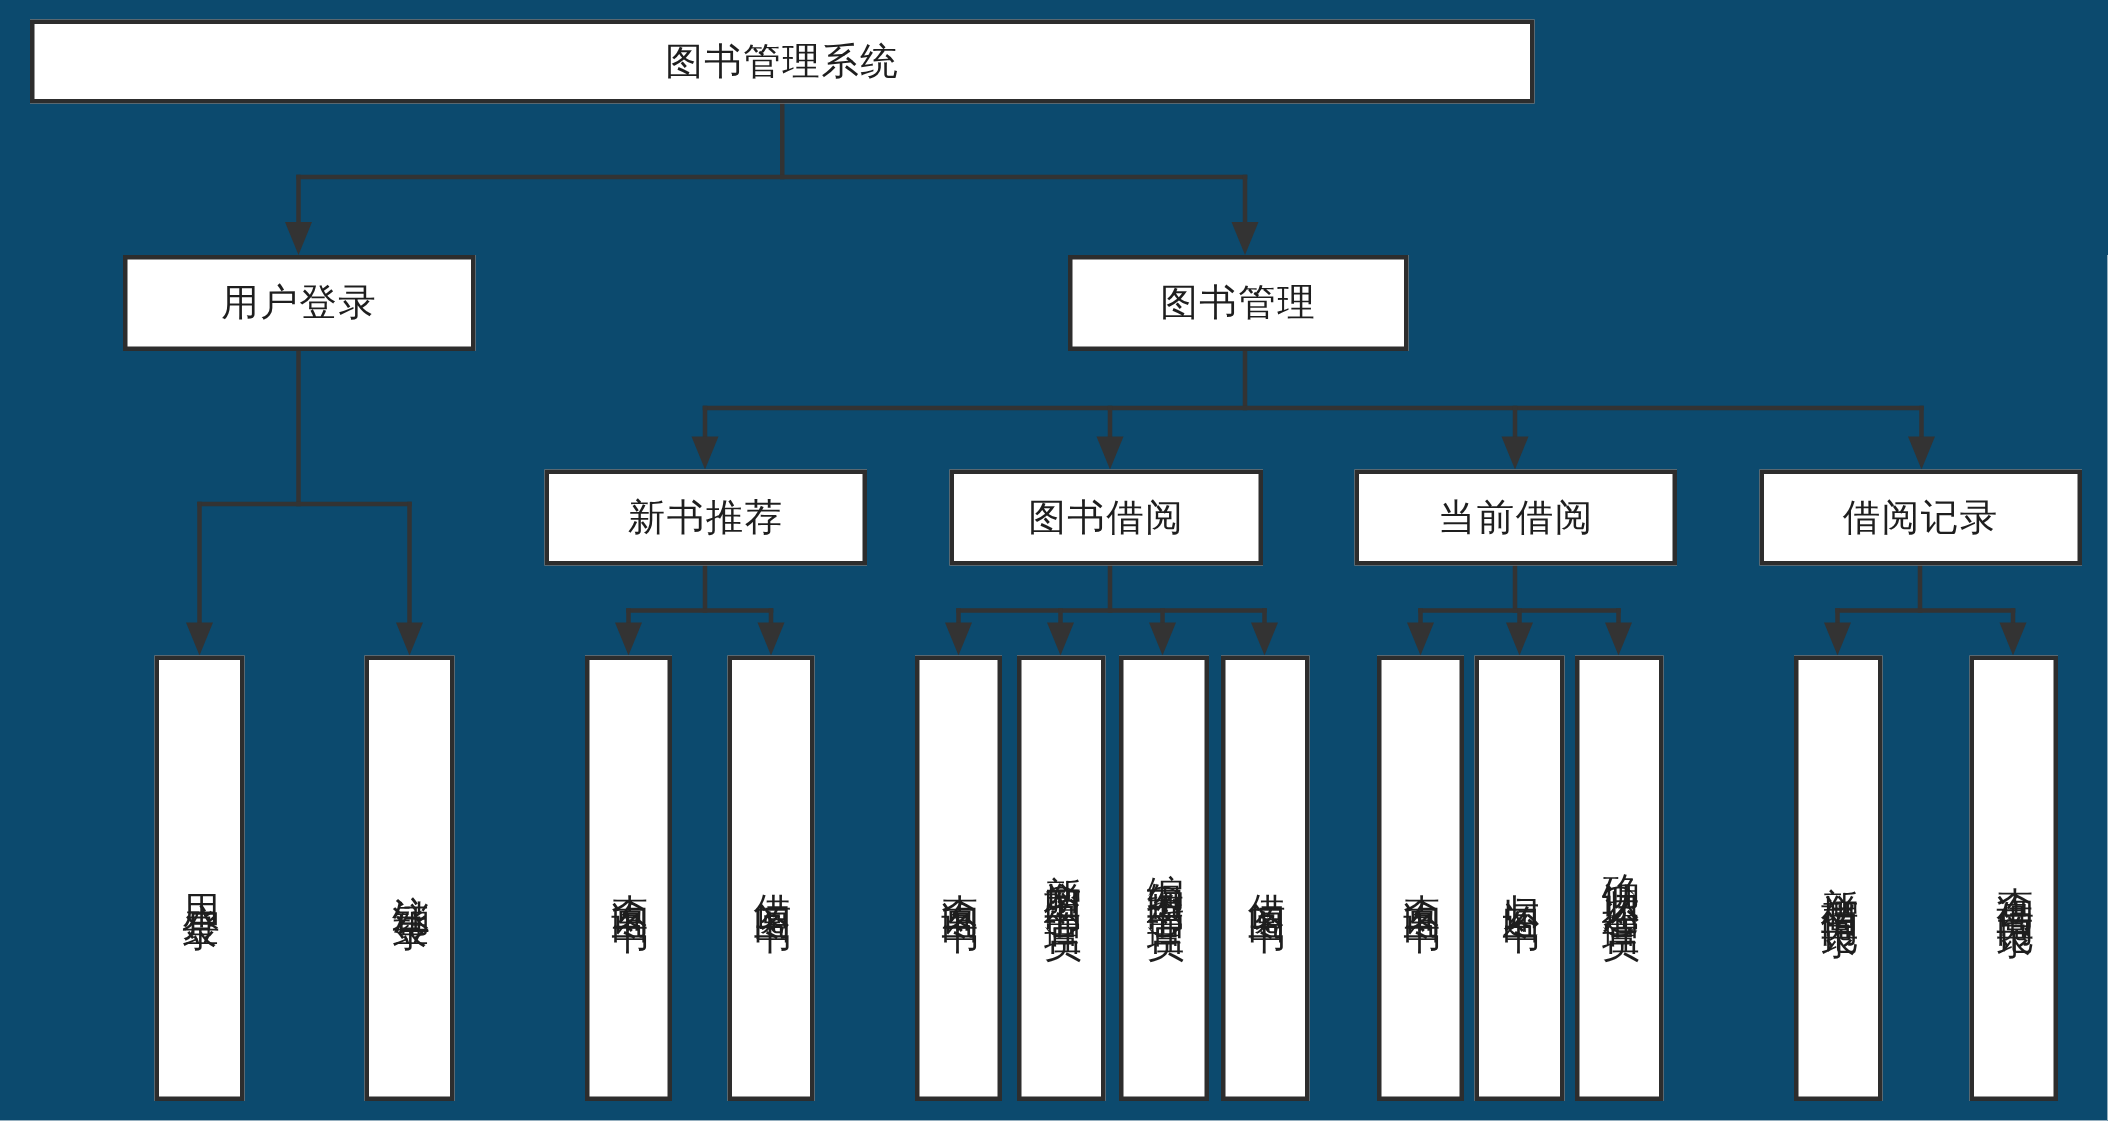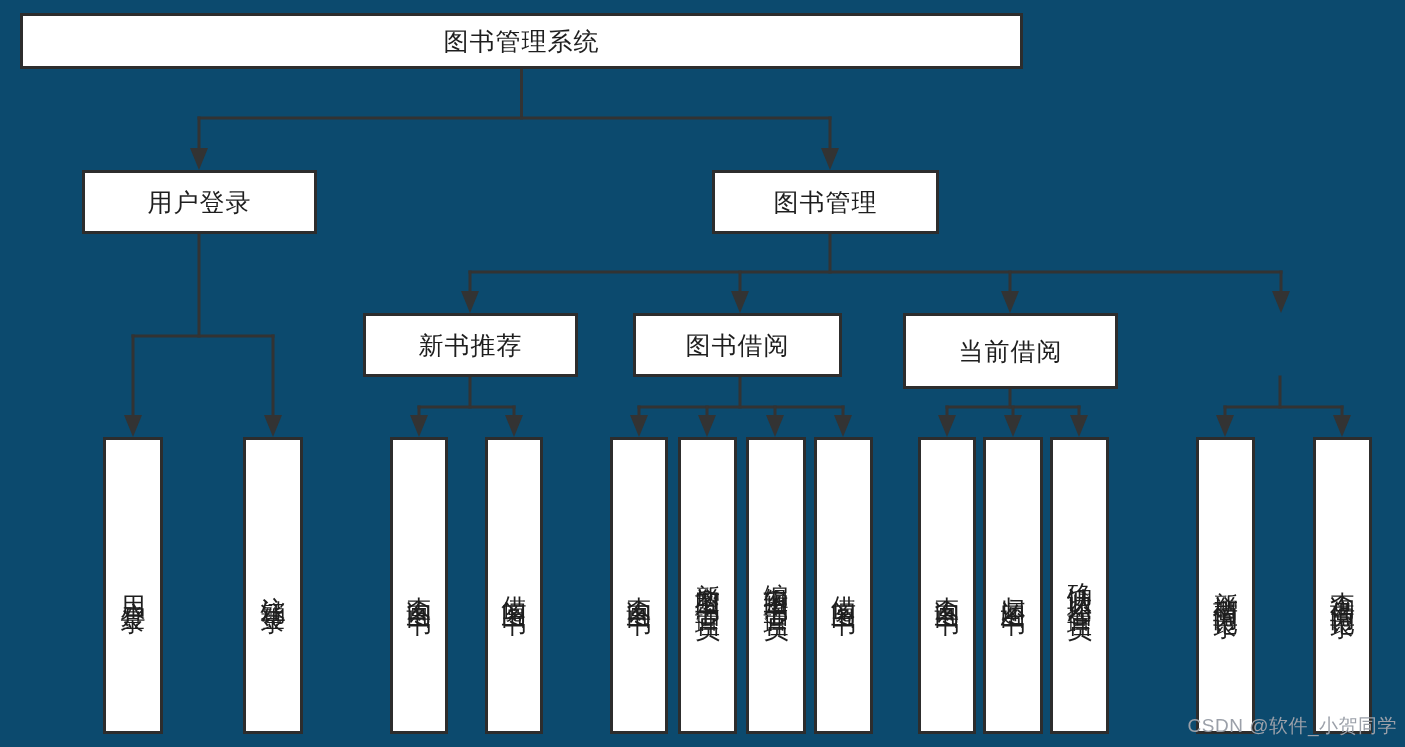--- a/index.html
+++ b/index.html
@@ -105,34 +105,34 @@
     </g>
   </svg>
 
   <div class="node" style="left:20px;top:13px;width:1003px;height:56px;">图书管理系统</div>
 
   <div class="node" style="left:82px;top:170px;width:235px;height:64px;">用户登录</div>
   <div class="node" style="left:712px;top:170px;width:227px;height:64px;">图书管理</div>
 
   <div class="node" style="left:363px;top:313px;width:215px;height:64px;">新书推荐</div>
   <div class="node" style="left:633px;top:313px;width:209px;height:64px;">图书借阅</div>
-  <div class="node" style="left:903px;top:313px;width:215px;height:76px;">当前借阅</div>
+  <div class="node" style="left:903px;top:313px;width:215px;height:64px;">当前借阅</div>
+  <div class="node" style="left:1173px;top:313px;width:215px;height:64px;">借阅记录</div>
 
   <div class="node vnode" style="left:103px;top:437px;width:60px;height:297px;">用户登录</div>
   <div class="node vnode" style="left:243px;top:437px;width:60px;height:297px;">注销登录</div>
 
   <div class="node vnode" style="left:390px;top:437px;width:58px;height:297px;">查询图书</div>
   <div class="node vnode" style="left:485px;top:437px;width:58px;height:297px;">借阅图书</div>
 
   <div class="node vnode" style="left:610px;top:437px;width:58px;height:297px;">查询图书</div>
   <div class="node vnode" style="left:678px;top:437px;width:59px;height:297px;">新增图书（管理员）</div>
   <div class="node vnode" style="left:746px;top:437px;width:60px;height:297px;">编辑图书（管理员）</div>
   <div class="node vnode" style="left:814px;top:437px;width:59px;height:297px;">借阅图书</div>
 
   <div class="node vnode" style="left:918px;top:437px;width:58px;height:297px;">查询图书</div>
   <div class="node vnode" style="left:983px;top:437px;width:60px;height:297px;">归还图书</div>
   <div class="node vnode" style="left:1050px;top:437px;width:59px;height:297px;">确认归还（管理员）</div>
 
   <div class="node vnode" style="left:1196px;top:437px;width:59px;height:297px;">新增借阅记录</div>
   <div class="node vnode" style="left:1313px;top:437px;width:59px;height:297px;">查询借阅记录</div>
 
-  <div class="watermark">CSDN @软件_小贺同学</div>
 </div>
 
 </body></html>

